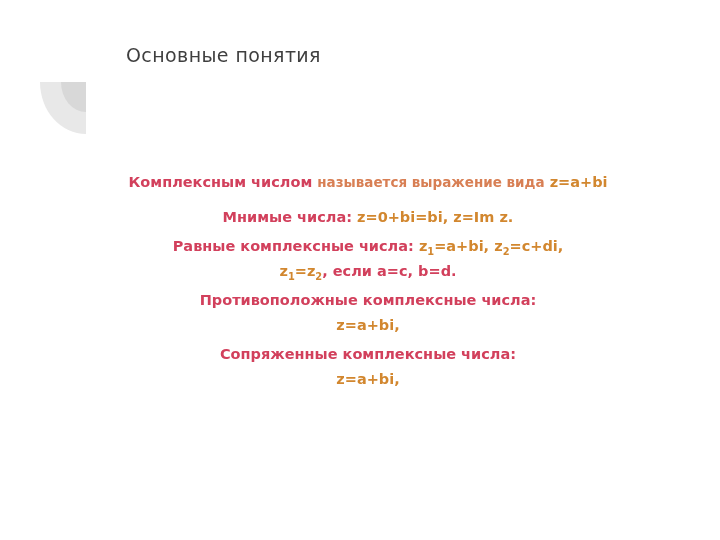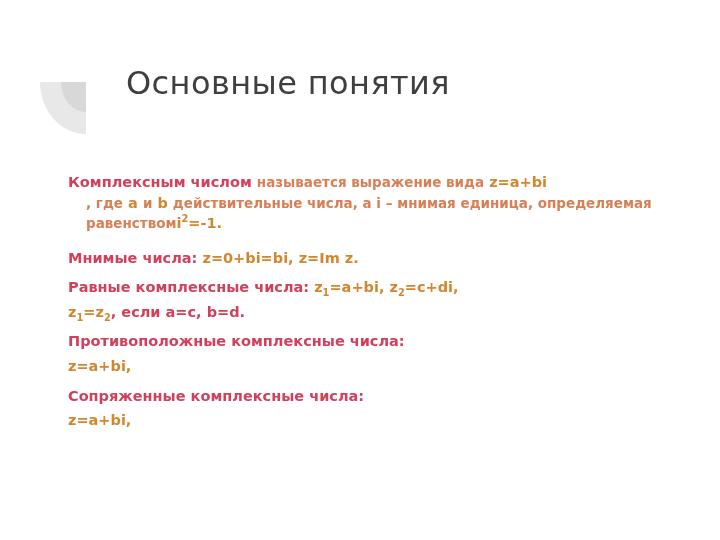--- a/index.html
+++ b/index.html
@@ -45,22 +45,22 @@
     width: 25px;
     height: 30px;
     background: #d8d8d8;
     border-bottom-left-radius: 25px 30px;
   }
 
   
   .title {
     position: absolute;
     left: 126px;
-    top: 64px;
-    font-size: 32px;
+    top: 44px;
+    font-size: 19px;
     font-weight: 400;
     color: #3f3f3f;
     letter-spacing: 0.4px;
     white-space: nowrap;
     font-family: "DejaVu Sans", "Liberation Sans", sans-serif;
   }
 
   
   .body-block {
     position: absolute;
@@ -68,21 +68,21 @@
     top: 172px;
     width: 600px;
   }
 
   .para {
     font-size: 14.5px;
     line-height: 1.42;
     font-weight: bold;
     color: #d14a62;
     margin: 0 0 4px 0;
-    text-align: left;
+    text-align: center;
   }
   .para.def {
     text-indent: 0;
     padding-left: 0;
   }
   .para.def .cont {
     display: block;
     padding-left: 18px;
   }
 
@@ -105,26 +105,21 @@
     <div class="inner"></div>
   </div>
 
   <div class="title">Основные понятия</div>
 
   <div class="body-block">
 
     <p class="para def">
       <span class="kw">Комплексным числом</span>
       <span class="plain">называется выражение вида</span>
-      <span class="math">z=a+bi</span><span class="cont"><span class="plain">, где</span>
-      <span class="math">a</span>
-      <span class="plain">и</span>
-      <span class="math">b</span>
-      <span class="plain">действительные числа, а i – мнимая единица, определяемая</span>
-      <span class="plain">равенством</span><span class="math">i</span><sup class="math">2</sup><span class="math">=-1.</span></span>
+      <span class="math">z=a+bi</span>
     </p>
 
     <div class="gap-sm"></div>
 
 
     <div class="gap-sm"></div>
 
     <p class="para">
       <span class="kw">Мнимые числа:</span>
       <span class="math">z=0+bi=bi, z=Im z.</span>

